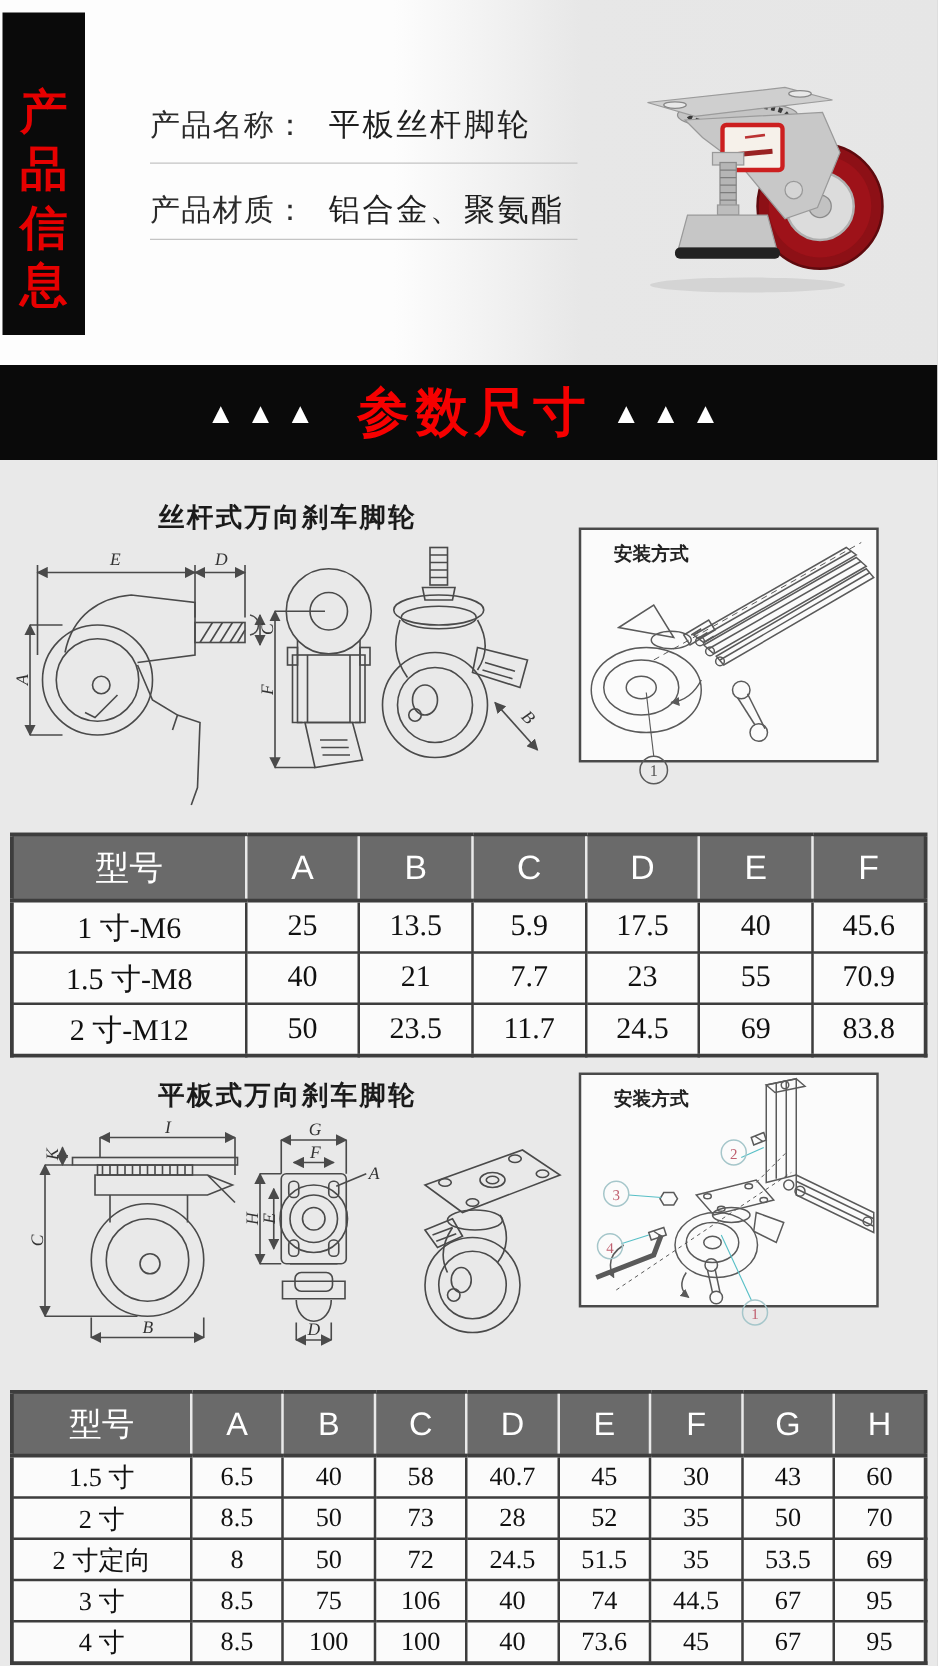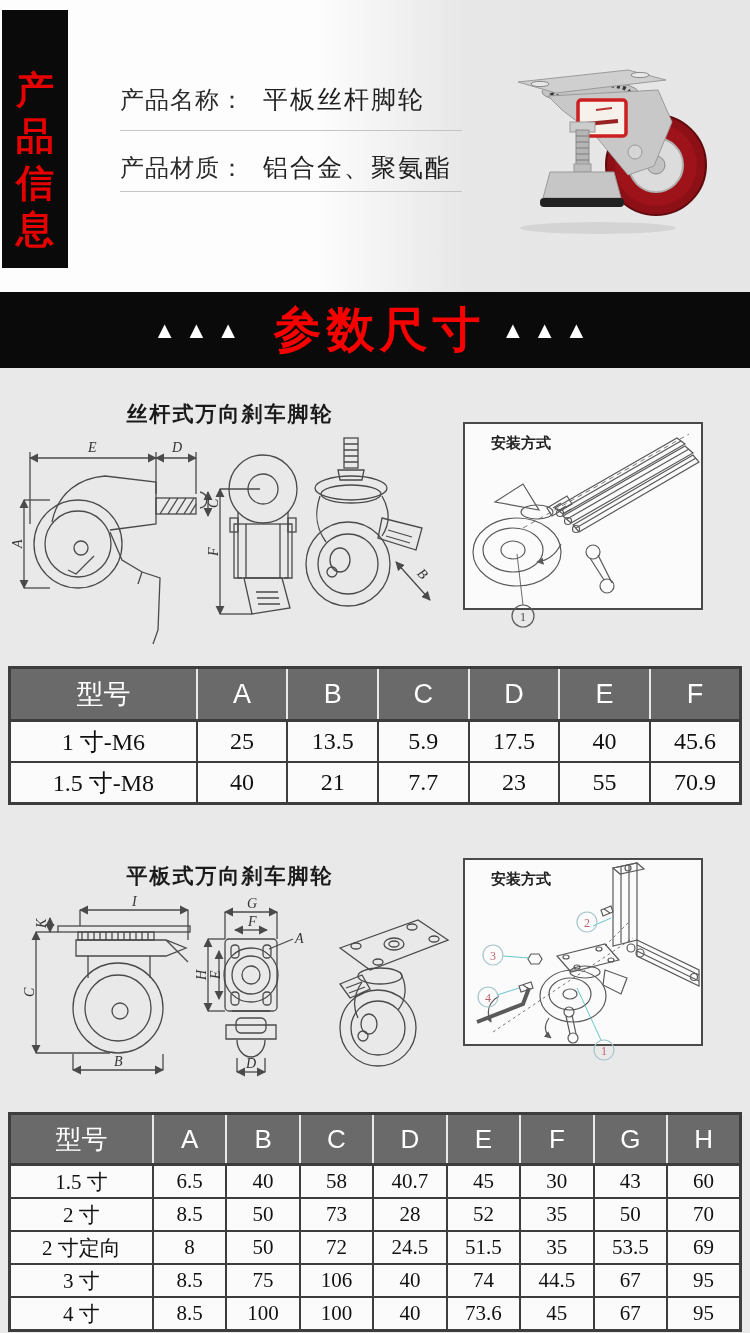--- a/index.html
+++ b/index.html
@@ -14,21 +14,21 @@
   .side-dash{width:28px;height:4px;background:#ffffff;}
   .side-text{width:44px;color:#e60000;font-size:38px;font-weight:bold;line-height:1.22;
         word-break:break-all;text-align:center;}
   .field-label{position:absolute;left:120px;font-size:24px;color:#2b2b2b;letter-spacing:1px;}
   .field-value{position:absolute;left:263px;font-size:25px;color:#1f1f1f;letter-spacing:2px;}
   .h-divider{position:absolute;left:120px;width:342px;height:1px;background:#c4c4c4;}
   
   .title-banner{position:absolute;left:0;top:292px;width:750px;height:76px;background:#0a0a0a;
         display:flex;align-items:center;justify-content:center;}
   .tri{color:#ffffff;font-size:23px;letter-spacing:9px;line-height:1;}
-  .banner-title{color:#f60000;font-size:48px;font-weight:bold;letter-spacing:5px;margin:0 16px 0 25px;}
+  .banner-title{color:#f60000;font-size:42px;font-weight:bold;letter-spacing:5px;margin:0 16px 0 25px;}
   
   .diag-title{position:absolute;left:20px;width:420px;text-align:center;font-size:21px;
         font-weight:bold;color:#1a1a1a;letter-spacing:2px;}
   .install-box{position:absolute;left:463px;width:240px;height:188px;background:#fbfbfb;
         border:2px solid #4a4a4a;box-sizing:border-box;}
   .install-title{position:absolute;left:26px;top:10px;font-size:15px;font-weight:bold;color:#222;}
   svg text.dim{font-family:"Liberation Serif","DejaVu Serif",serif;font-style:italic;
         font-size:14px;fill:#333;}
   
   .tbl-wrap{position:absolute;left:8px;width:734px;}
@@ -246,20 +246,29 @@
             <td>45.6</td>
           </tr>
           <tr>
             <td>1.5 寸-M8</td>
             <td>40</td>
             <td>21</td>
             <td>7.7</td>
             <td>23</td>
             <td>55</td>
             <td>70.9</td>
+          </tr>
+          <tr>
+            <td>2 寸-M12</td>
+            <td>50</td>
+            <td>23.5</td>
+            <td>11.7</td>
+            <td>24.5</td>
+            <td>69</td>
+            <td>83.8</td>
           </tr>
         </tbody>
     </table>
   </div>
 
   <div class="diag-title" style="top:862px">平板式万向刹车脚轮</div>
 
   <svg style="position:absolute;left:10px;top:896px" width="440" height="214" viewBox="0 0 440 214" fill="none" stroke="#4a4a4a" stroke-width="1.3">
     <defs>
       <marker id="arC" viewBox="0 0 10 10" refX="9" refY="5" markerWidth="7" markerHeight="7" orient="auto-start-reverse">

